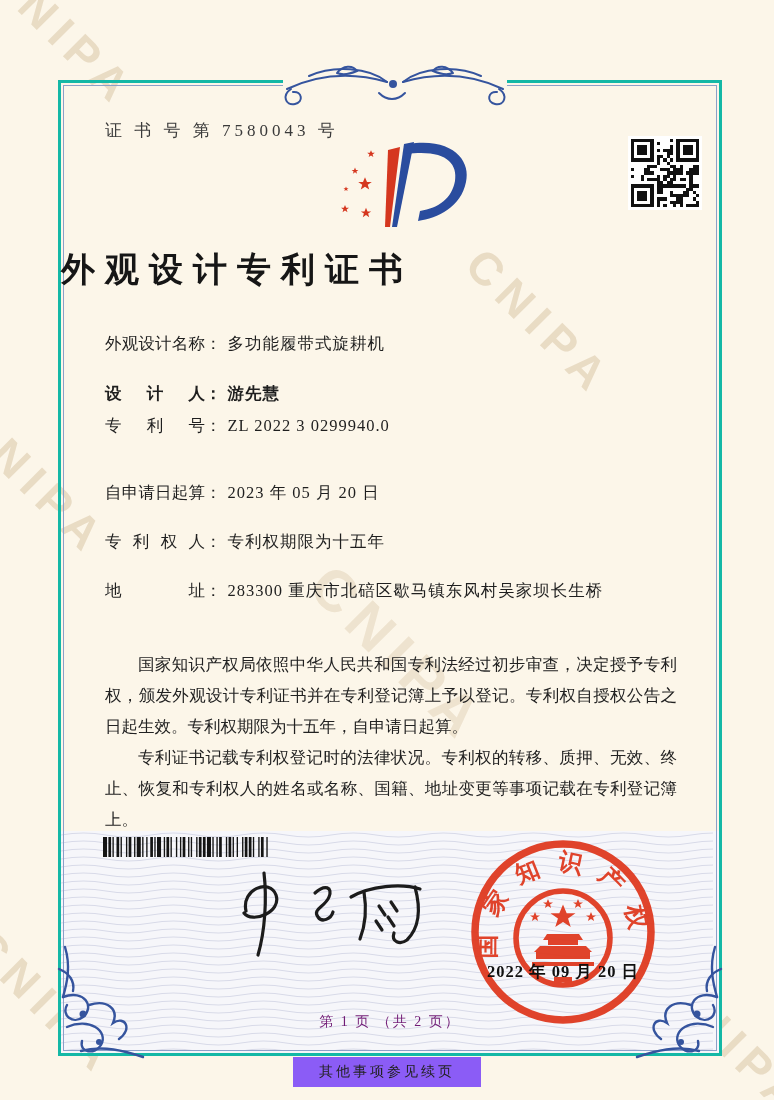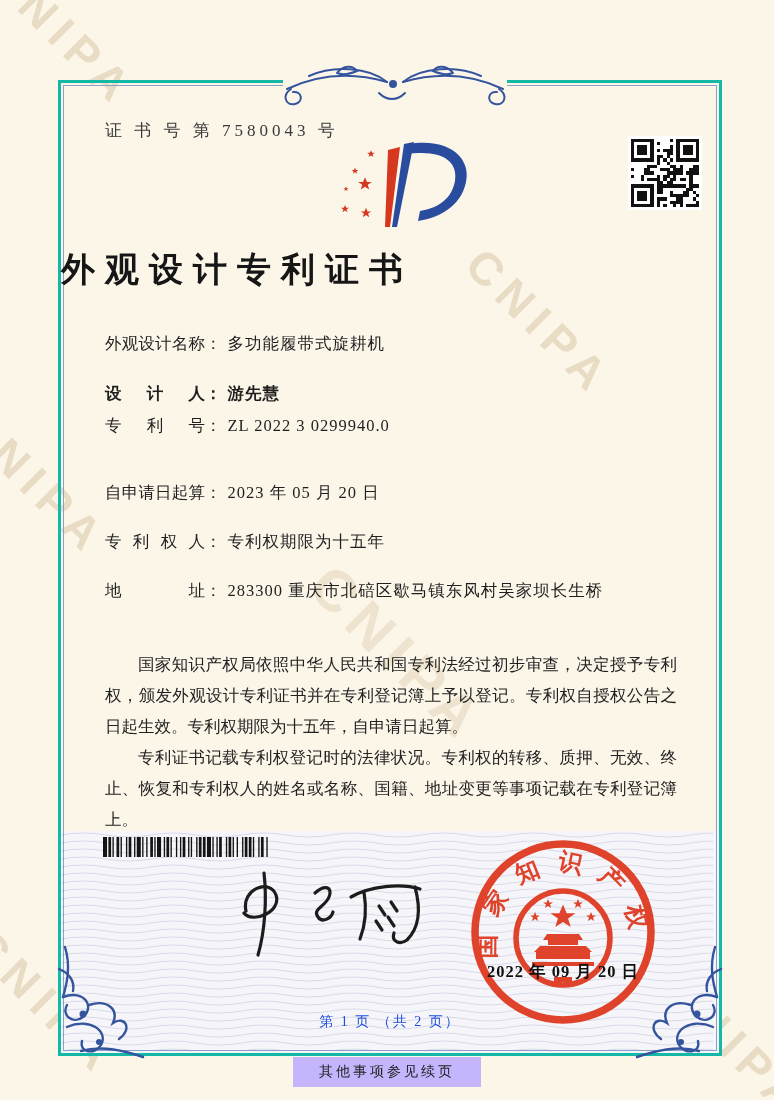--- a/index.html
+++ b/index.html
@@ -38,23 +38,23 @@
   .barcode{position:absolute;left:42px;top:754px;width:214px;height:20px;z-index:2;}
   
   .director{position:absolute;left:47px;top:810px;font-size:17px;line-height:37px;z-index:2;color:#1d1d1d;}
   .sig{position:absolute;left:157px;top:782px;width:215px;height:100px;z-index:2;}
   
   .seal{position:absolute;left:402px;top:749px;width:200px;height:200px;z-index:2;opacity:.95;}
   .sealdate{position:absolute;left:396px;top:878px;width:212px;text-align:center;font-size:16.5px;
             font-weight:bold;letter-spacing:1px;color:#101010;z-index:3;}
   
   .pageno{position:absolute;left:0;width:100%;top:930px;text-align:center;font-size:14px;
-          letter-spacing:2px;color:#1d4ed8;z-index:2;}
+          letter-spacing:2px;color:#701a75;z-index:2;}
   .note{position:absolute;left:50%;top:1057px;transform:translateX(-50%);
-        background:#c4b5fd;padding:6px 26px;font-size:14px;letter-spacing:3px;color:#222;z-index:2;}
+        background:#8b5cf6;padding:6px 26px;font-size:14px;letter-spacing:3px;color:#222;z-index:2;}
   
   .orn{position:absolute;z-index:3;pointer-events:none;}
   .orn-top{left:214px;top:-24px;width:240px;height:56px;}
   .orn-bl{left:-6px;bottom:-8px;width:104px;height:118px;}
   .orn-br{right:-6px;bottom:-8px;width:104px;height:118px;transform:scaleX(-1);}
 </style>
 </head>
 <body>
 
 <div class="page">

